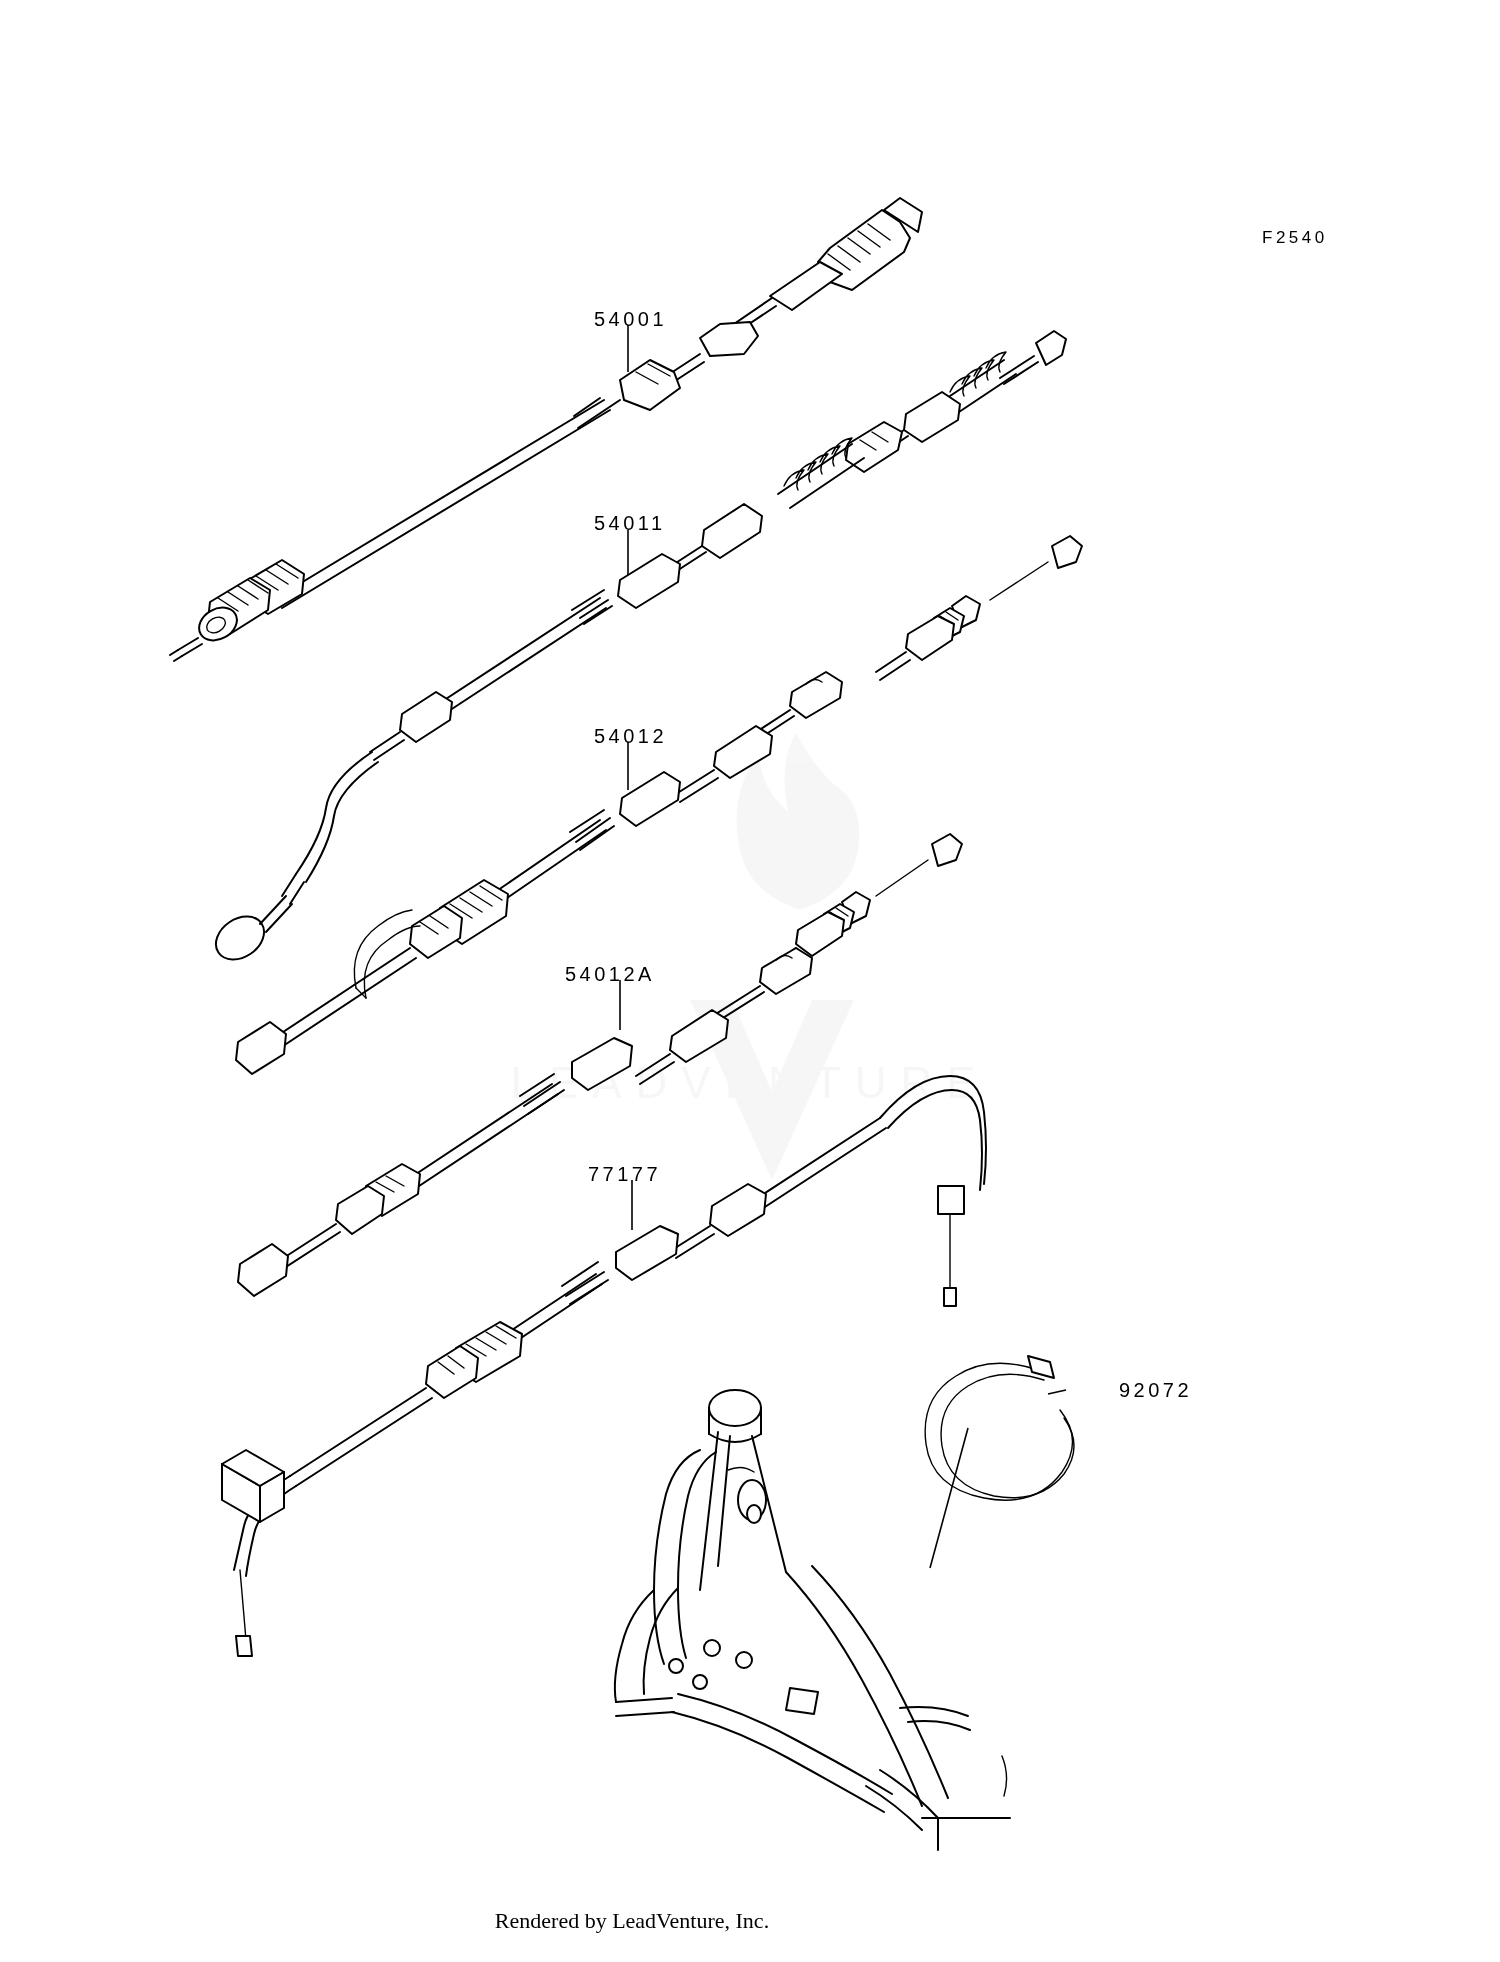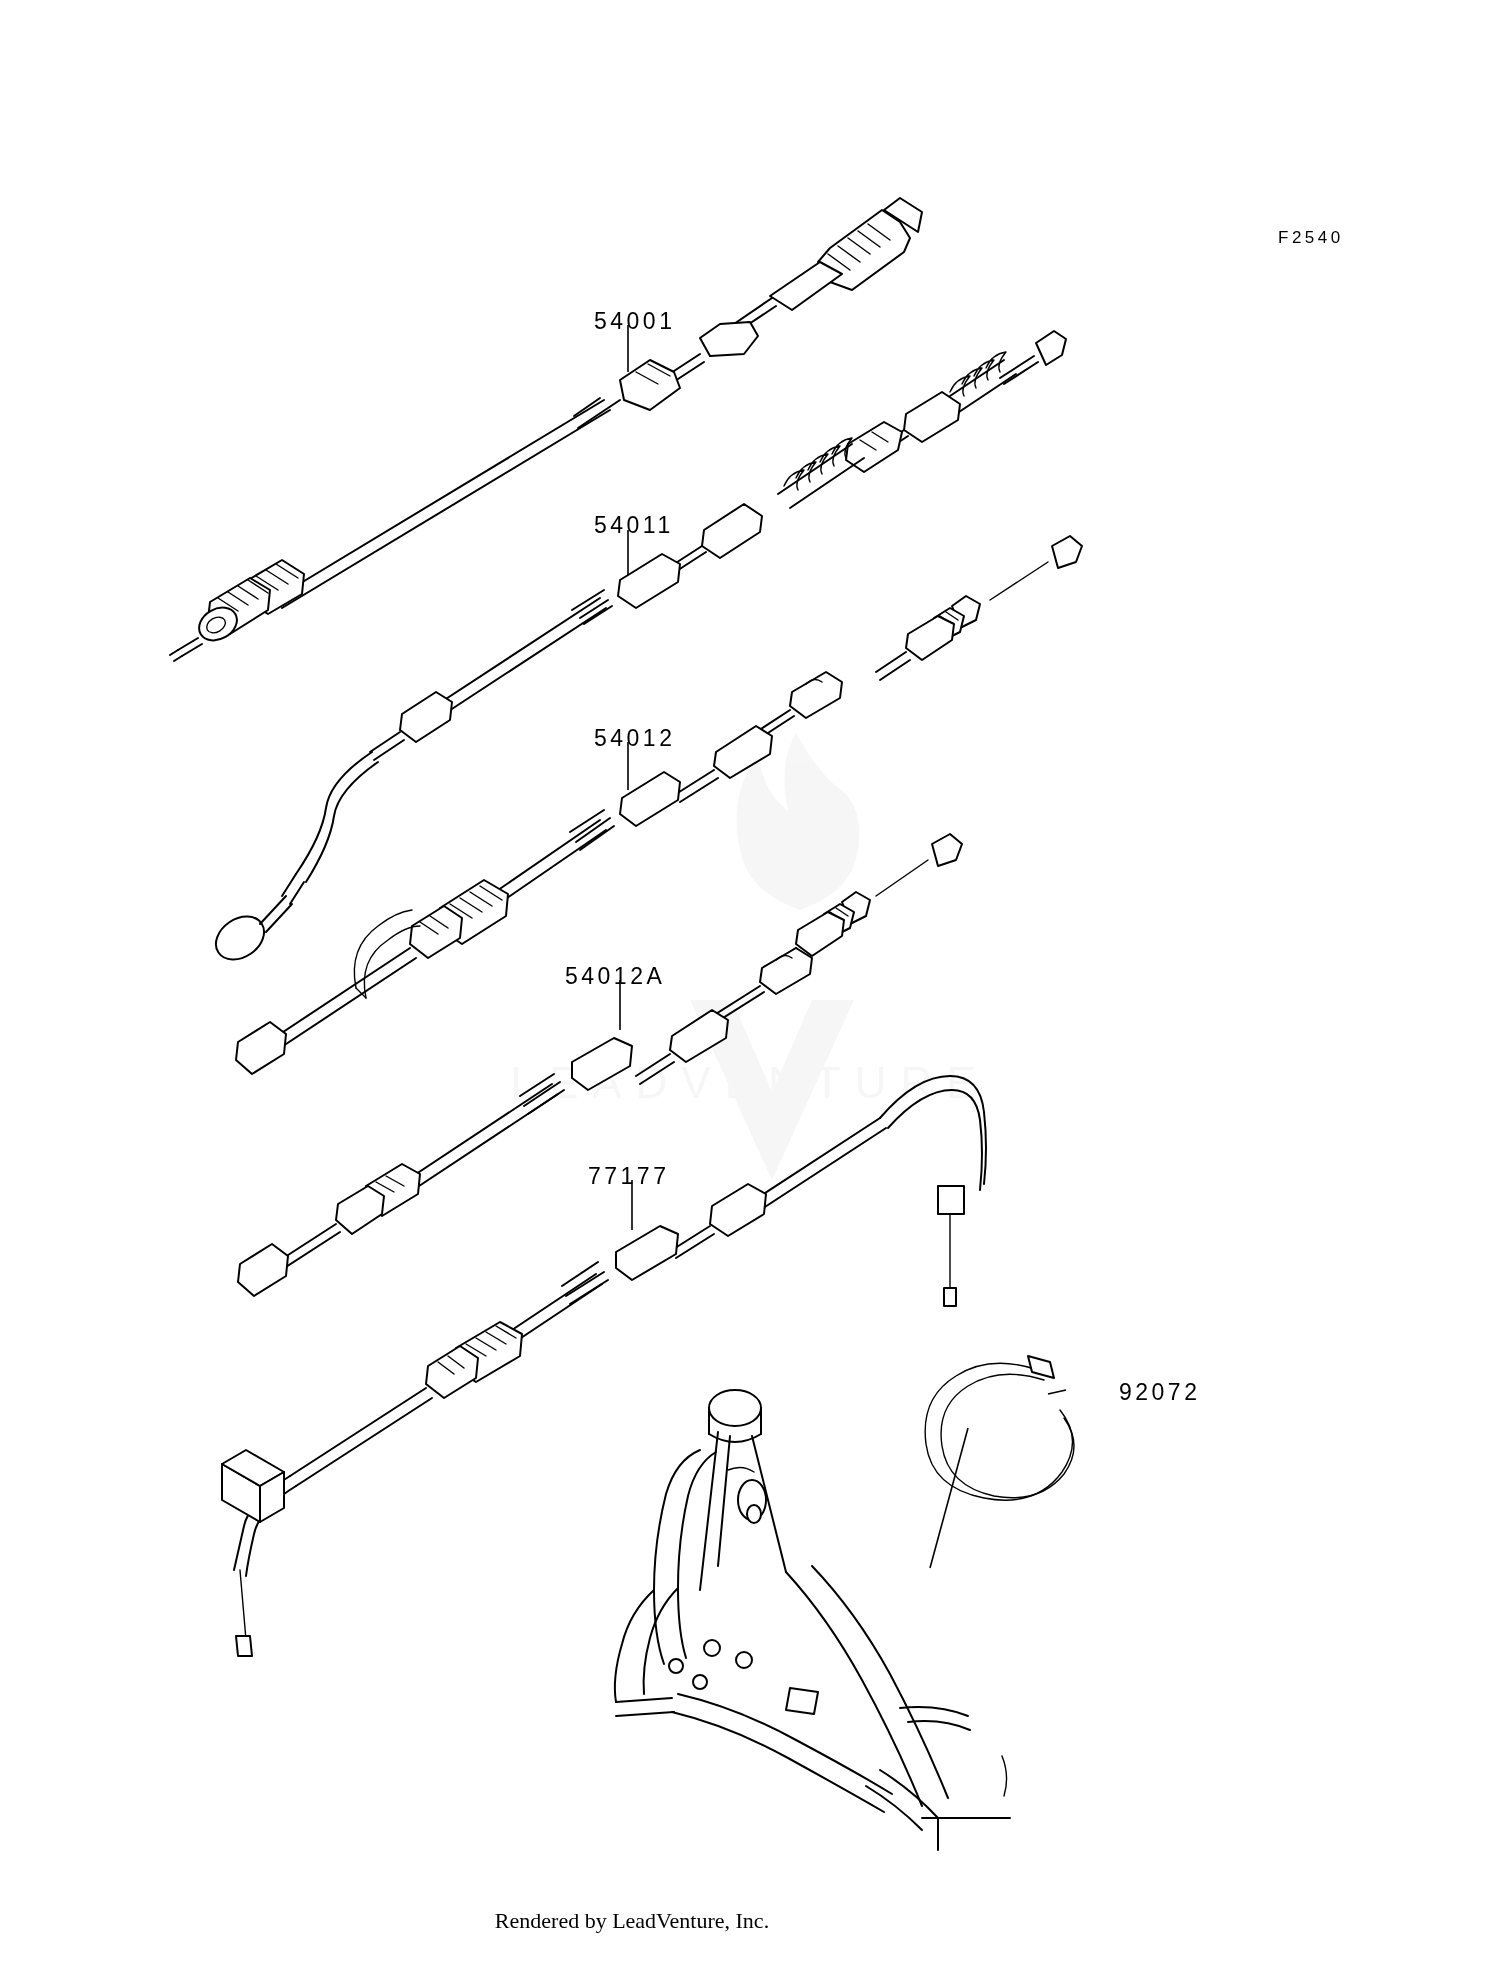--- a/index.html
+++ b/index.html
@@ -20,33 +20,32 @@
     position: absolute;
     left: 0;
     top: 0;
     width: 1500px;
     height: 1962px;
   }
 
   .part-label {
     position: absolute;
     font-family: "Liberation Sans", sans-serif;
-    font-size: 23px;
+    font-size: 20px;
     letter-spacing: 3.5px;
     color: #000000;
     white-space: nowrap;
   }
 
   #figure-code {
     position: absolute;
     left: 1262px;
     top: 228px;
     font-size: 17px;
     letter-spacing: 3.5px;
-    margin-left: 16px;
   }
 
   #label-54001 { left: 594px; top: 308px; }
   #label-54011 { left: 594px; top: 512px; }
   #label-54012 { left: 594px; top: 725px; text-align: center; }
   #label-54012A { left: 565px; top: 963px; }
   #label-54017 { left: 588px; top: 1163px; }
   #label-92072 { left: 1119px; top: 1379px; }
 
   #footer-credit {

